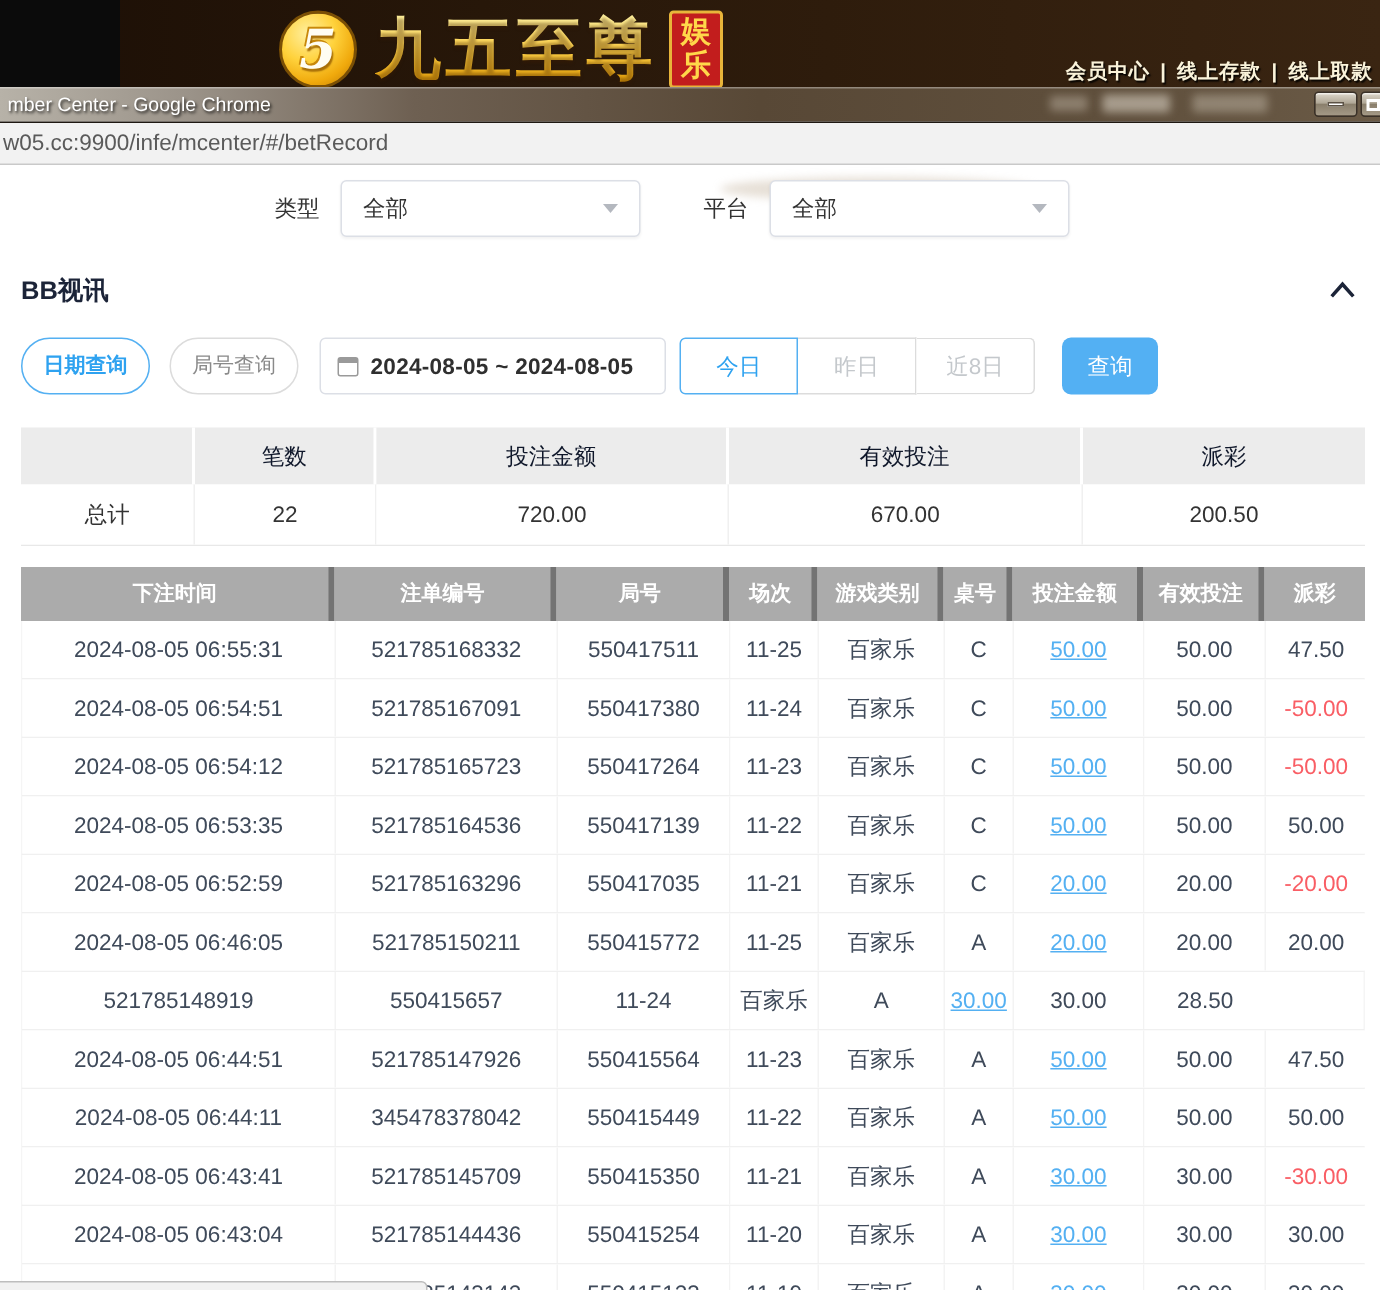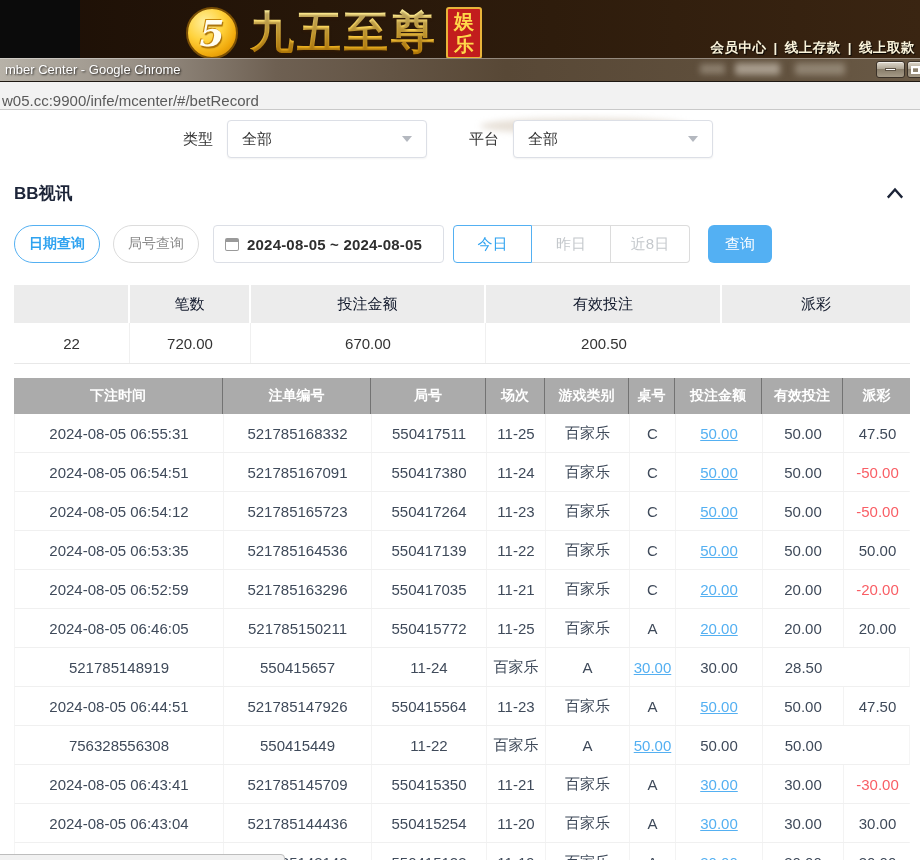--- a/index.html
+++ b/index.html
@@ -43,21 +43,21 @@
   .win-btn { position:absolute; top:3px; height:17px; border:1px solid #3a3128; border-radius:3px;
     background:linear-gradient(180deg,#ded8cc 0%,#b0a796 45%,#8a7f6c 50%,#a59a87 100%);
     box-shadow:inset 0 1px 0 rgba(255,255,255,.6); display:flex; align-items:center; justify-content:center; }
   .win-min { right:15px; width:29px; }
   .win-min .dash { width:11px; height:3px; background:#fff; border:1px solid #5c5245; }
   .win-max { right:-17px; width:30px; }
   .win-max .box { width:9px; height:8px; border:2px solid #fff; background:transparent; margin-left:-14px; }
 
   
   .urlbar { position:absolute; top:82px; left:0; width:920px; height:28px; background:#f2f2f2;
-    border-bottom:1px solid #c9c9c9; display:flex; align-items:flex-end; }
+    border-bottom:1px solid #c9c9c9; display:flex; align-items:center; }
   .url-text { margin-left:2px; font-size:15px; color:#5a5a5a; }
 
   
   .content { position:absolute; top:110px; left:0; width:920px; }
 
   .filters { height:58px; display:flex; align-items:center; padding-left:183px; }
   .filter-label { font-size:15px; color:#333; margin-right:14px; }
   .select-box { width:200px; height:38px; border:1px solid #dcdfe6; border-radius:4px;
     background:#fff; box-shadow:0 1px 2px rgba(0,0,0,.05); display:flex; align-items:center;
     justify-content:space-between; padding:0 14px; cursor:pointer; }
@@ -99,21 +99,21 @@
   .sum-head .cell:last-child { border-right:none; }
   .sum-row { display:grid; grid-template-columns:116px 121px 235px 236px 188px;
     border-bottom:1px solid #e8e8e8; }
   .sum-row .cell { height:40px; background:#fff; border-right:1px solid #f0f0f0;
     display:flex; align-items:center; justify-content:center; font-size:15px; color:#333; }
   .sum-row .cell:last-child { border-right:none; }
 
   
   .bet-table { margin:14px 14px 0; width:896px; }
   .thead { display:grid; grid-template-columns:209px 148px 115px 59px 84px 46px 87px 81px 67px; }
-  .thead .th { height:36px; background:#ababab; border-right:1px solid #737373;
+  .thead .th { height:36px; background:#ababab; border-right:4px solid #737373;
     display:flex; align-items:center; justify-content:center;
     font-size:14px; font-weight:bold; color:#fff; }
   .thead .th:last-child { border-right:none; }
   .trow { display:grid; grid-template-columns:209px 148px 115px 59px 84px 46px 87px 81px 67px;
     border-bottom:1px solid #f0f0f0; border-left:1px solid #f5f5f5; border-right:1px solid #f5f5f5; }
   .trow .td { height:38px; background:#fff; border-right:1px solid #f3f3f3;
     display:flex; align-items:center; justify-content:center; font-size:15px; color:#3f4a5a; }
   .trow .td:last-child { border-right:none; }
   .trow .td.link { color:#54b0f2; text-decoration:underline; cursor:pointer; }
   .trow .td.neg { color:#f95e65; }
@@ -197,20 +197,21 @@
 
   <div class="summary">
     <div class="sum-head">
       <div class="cell"></div>
       <div class="cell">笔数</div>
       <div class="cell">投注金额</div>
       <div class="cell">有效投注</div>
       <div class="cell">派彩</div>
     </div>
     <div class="sum-row">
+      <div class="cell">总计</div>
       <div class="cell">22</div>
       <div class="cell">720.00</div>
       <div class="cell">670.00</div>
       <div class="cell">200.50</div>
     </div>
   </div>
 
   <div class="bet-table">
     <div class="thead">
       <div class="th">下注时间</div>
@@ -305,21 +306,22 @@
           <div class="td">521785147926</div>
           <div class="td">550415564</div>
           <div class="td">11-23</div>
           <div class="td">百家乐</div>
           <div class="td">A</div>
           <div class="td link">50.00</div>
           <div class="td">50.00</div>
           <div class="td">47.50</div>
         </div>
         <div class="trow">
-          <div class="td">756328556308</div>
+          <div class="td">2024-08-05 06:44:11</div>
+          <div class="td">345478378042</div>
           <div class="td">550415449</div>
           <div class="td">11-22</div>
           <div class="td">百家乐</div>
           <div class="td">A</div>
           <div class="td link">50.00</div>
           <div class="td">50.00</div>
           <div class="td">50.00</div>
         </div>
         <div class="trow">
           <div class="td">2024-08-05 06:43:41</div>

